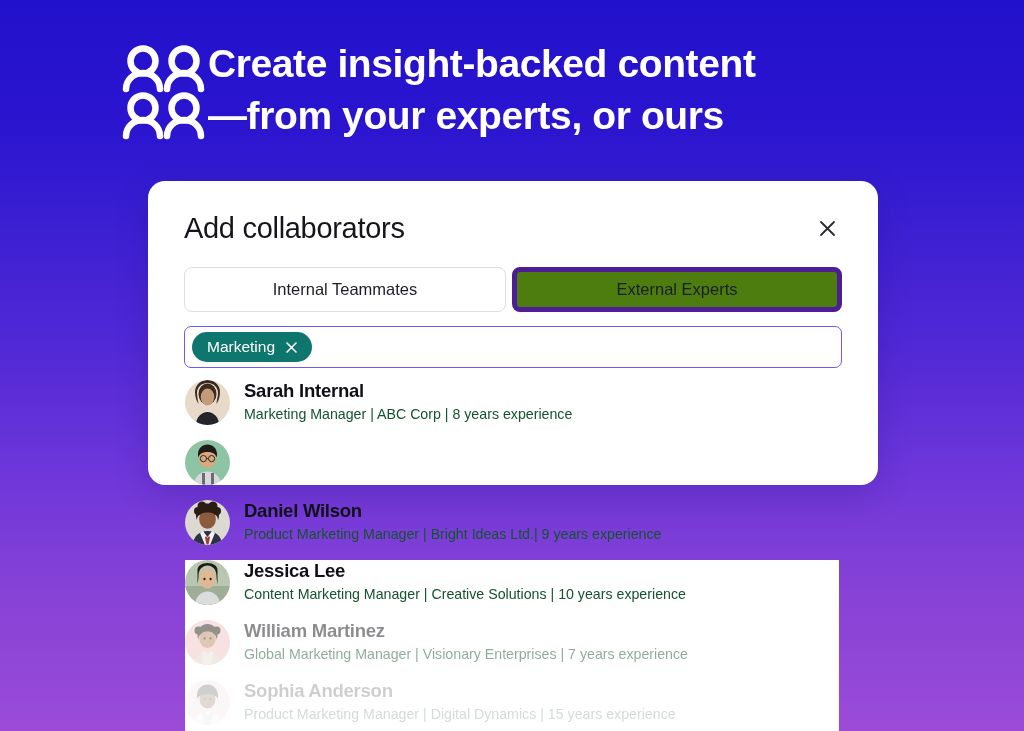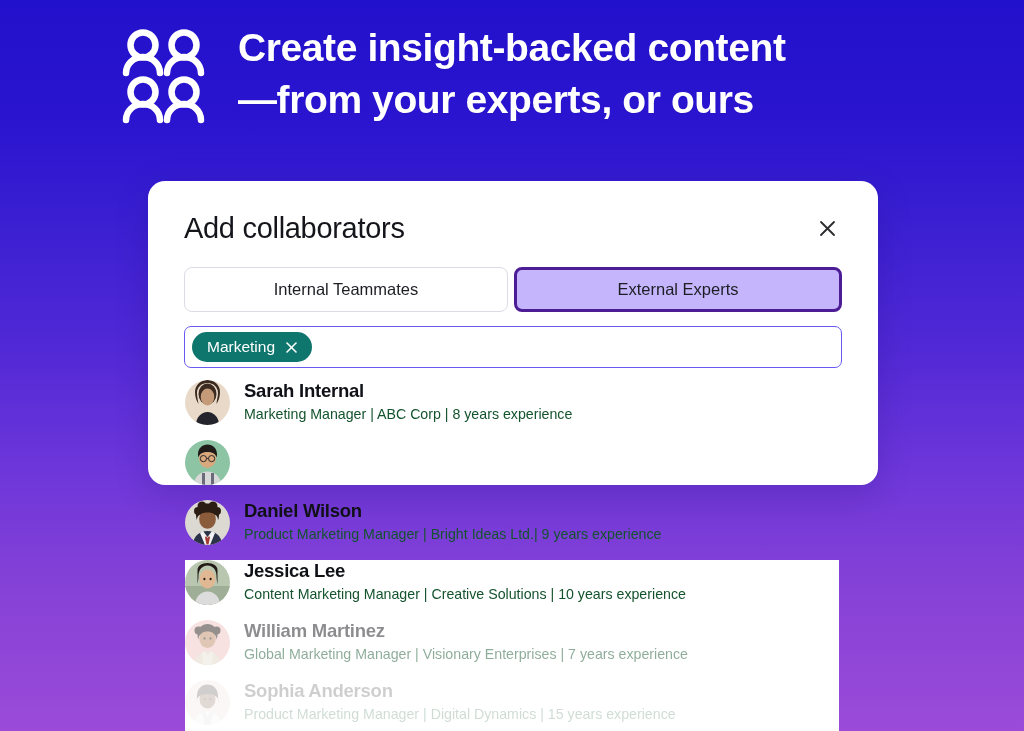--- a/index.html
+++ b/index.html
@@ -20,25 +20,24 @@
         #5229d6 48%,
         #6d36da 64%,
         #8541d6 80%,
         #9b4bd8 100%);
     position: relative;
   }
 
   
   .hero {
     position: absolute;
-    top: 22px;
+    top: 38px;
     left: 122px;
     display: flex;
     align-items: flex-start;
-    gap: 30px;
   }
 
   .hero-icon {
     width: 86px;
     height: 98px;
     flex: none;
     margin-top: 6px;
   }
 
   .hero-title {
@@ -121,22 +120,22 @@
     cursor: pointer;
     font-family: inherit;
   }
 
   .tab.inactive {
     background: #ffffff;
     border: 1px solid #dcdce4;
   }
 
   .tab.active {
-    background: #c4b5fd;
-    border: 3px solid #4c1d95;
+    background: #4d7c0f;
+    border: 5px solid #4c1d95;
   }
 
   
   .chip-field {
     margin: 14px 36px 0 36px;
     height: 42px;
     border: 1.6px solid #6a5af0;
     border-radius: 7px;
     display: flex;
     align-items: center;

